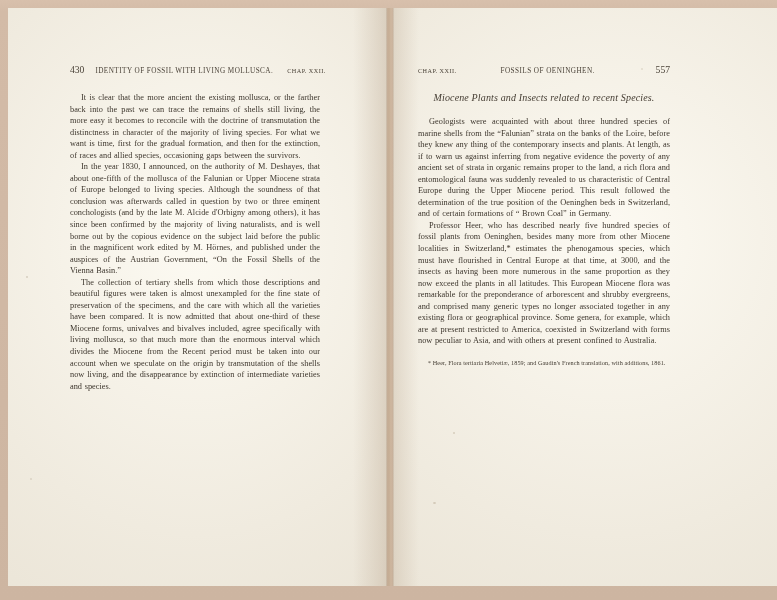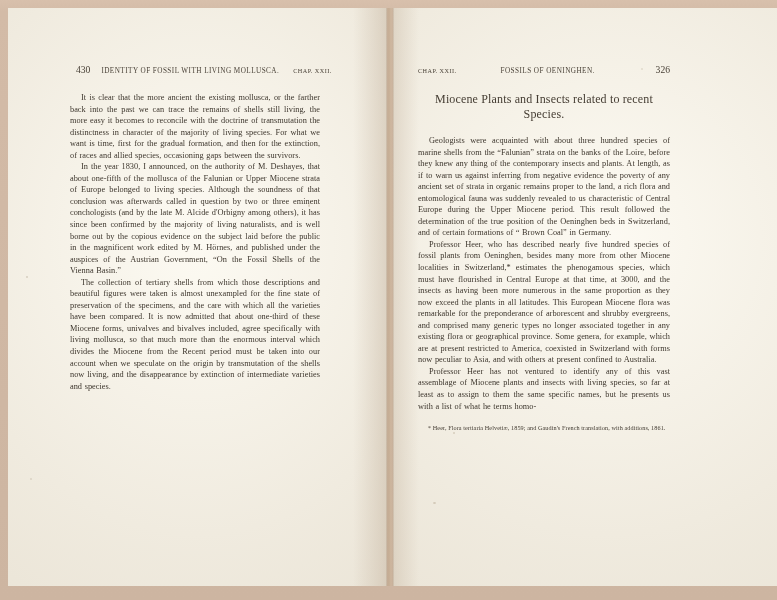--- a/index.html
+++ b/index.html
@@ -101,30 +101,31 @@
   .runhead .title {
     font-variant: small-caps;
     text-transform: uppercase;
   }
   .runhead .chap {
     font-variant: small-caps;
     text-transform: uppercase;
     font-size: 6.2px;
   }
   
-  .runhead.lp .folio { margin-right: 11px; margin-left: 6px; }
+  .runhead.lp .folio { margin-right: 11px; }
   .runhead.lp .title { margin-right: 14px; text-align: right; }
   
   .runhead.rp { }
   .runhead.rp .chap  { margin-right: 44px; }
   .runhead.rp .title { margin-right: 0; }
   .runhead.rp .folio { margin-left: auto; }
 
   .section-title {
-    font-size: 12px;
+    font-style: italic;
+    font-size: 10px;
     text-align: center;
     color: #453d33;
     margin: 9px 0 13px 0;
     letter-spacing: 0.15px;
   }
 
   p.body {
     margin: 0;
     text-indent: 11px;
     text-align: justify;
@@ -188,28 +189,27 @@
     <span class="speck" style="left:300px; top:196px; width:2px; height:3px;"></span>
     <span class="speck" style="left:22px;  top:470px; width:2px; height:2px; background:rgba(150,128,104,0.22);"></span>
   </div>
 
   <div class="page right">
     <div class="text-col">
 
       <div class="runhead rp">
         <span class="chap">CHAP. XXII.</span>
         <span class="title">FOSSILS OF OENINGHEN.</span>
-        <span class="folio">326</span>
+        <span class="folio">557</span>
       </div>
 
       <div class="section-title">Miocene Plants and Insects related to recent Species.</div>
 
       <p class="body">Geologists were acquainted with about three hundred species of marine shells from the “Falunian” strata on the banks of the Loire, before they knew any thing of the contemporary insects and plants.  At length, as if to warn us against inferring from negative evidence the poverty of any ancient set of strata in organic remains proper to the land, a rich flora and entomological fauna was suddenly revealed to us characteristic of Central Europe during the Upper Miocene period.  This result followed the determination of the true position of the Oeninghen beds in Switzerland, and of certain formations of “ Brown Coal” in Germany.</p>
       <p class="body">Professor Heer, who has described nearly five hundred species of fossil plants from Oeninghen, besides many more from other Miocene localities in Switzerland,* estimates the phenogamous species, which must have flourished in Central Europe at that time, at 3000, and the insects as having been more numerous in the same proportion as they now exceed the plants in all latitudes.  This European Miocene flora was remarkable for the preponderance of arborescent and shrubby evergreens, and comprised many generic types no longer associated together in any existing flora or geographical province.  Some genera, for example, which are at present restricted to America, coexisted in Switzerland with forms now peculiar to Asia, and with others at present confined to Australia.</p>
-      <p class="body">Professor Heer has not ventured to identify any of this vast assemblage of Miocene plants and insects with living species, so far at least as to assign to them the same specific names, but he presents us with a list of what he terms homo-</p>
 
       <hr class="fn-rule">
       <p class="footnote">* Heer, Flora tertiaria Helvetiæ, 1859; and Gaudin's French translation, with additions, 1861.</p>
 
     </div>
     <span class="speck" style="left:60px;  top:424px; width:2px; height:2px;"></span>
     <span class="speck" style="left:40px;  top:494px; width:3px; height:2px;"></span>
     <span class="speck" style="left:248px; top:60px;  width:2px; height:2px; background:rgba(150,128,104,0.20);"></span>
   </div>
 

